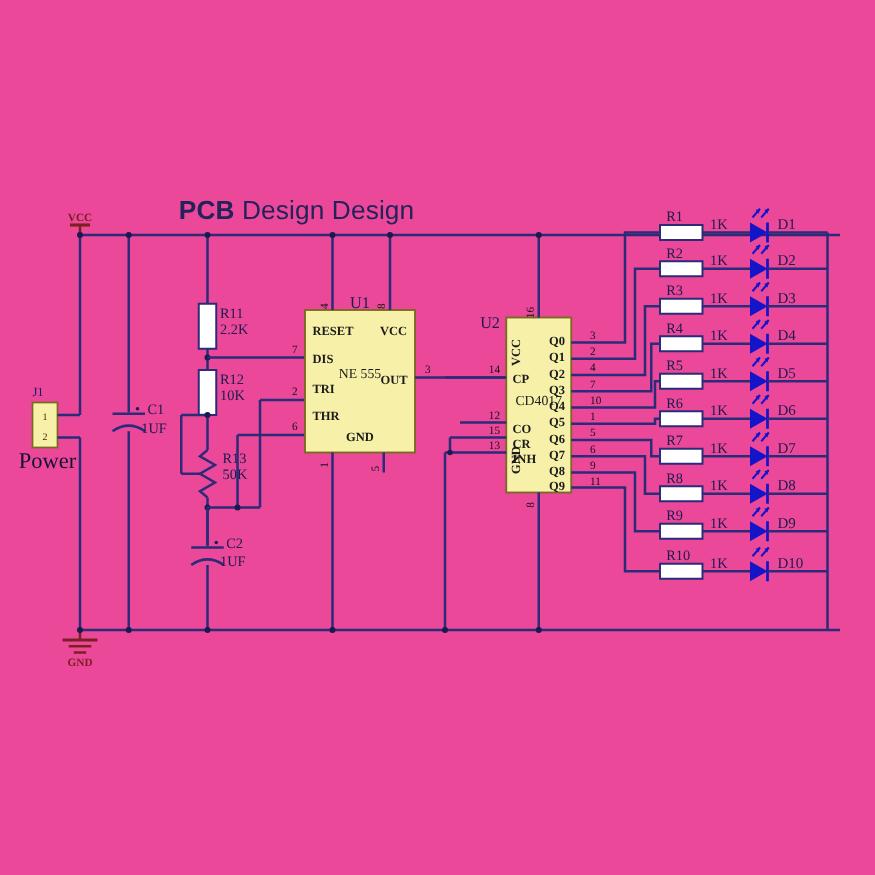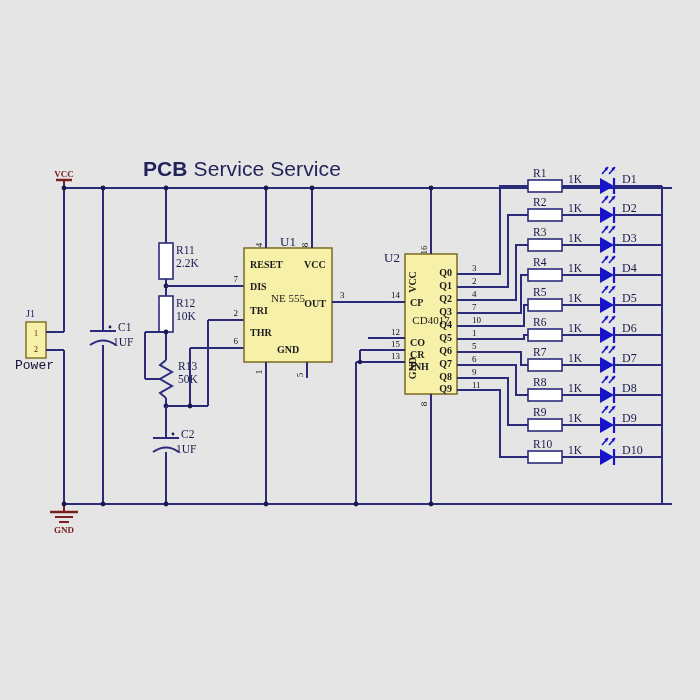--- a/index.html
+++ b/index.html
@@ -4,21 +4,21 @@
 <style>
   html, body {
     margin: 0;
     padding: 0;
     background: #ffffff;
   }
   #page {
     position: relative;
     width: 700px;
     height: 700px;
-    background: #e5e5e5;
+    background: #ec4899;
     font-family: "Liberation Serif", serif;
     overflow: hidden;
   }
   #schematic-svg {
     position: absolute;
     left: 0;
     top: 0;
     width: 700px;
     height: 700px;
   }
@@ -33,22 +33,22 @@
     letter-spacing: 0.1px;
   }
   .title-text .bold {
     font-weight: bold;
     text-align: center;
   }
   .power-label {
     position: absolute;
     left: 15px;
     top: 358px;
-    font-family: Liberation Mono, monospace;
-    font-size: 13px;
+    font-family: Liberation Serif, serif;
+    font-size: 18px;
     color: #111133;
     white-space: nowrap;
   }
   
   text {
     font-family: "Liberation Serif", serif;
   }
   .lbl {
     font-size: 11.5px;
     fill: #1a1a4e;
@@ -462,18 +462,18 @@
       <circle cx="103" cy="504" r="2.4" fill="#1a1a4e"></circle>
       <circle cx="166" cy="504" r="2.4" fill="#1a1a4e"></circle>
       <circle cx="266" cy="504" r="2.4" fill="#1a1a4e"></circle>
       <circle cx="356" cy="504" r="2.4" fill="#1a1a4e"></circle>
       <circle cx="431" cy="504" r="2.4" fill="#1a1a4e"></circle>
     </g>
 
   </svg>
 
   <div class="title-text">
-    <span class="bold">PCB</span><span> Service Service</span>
+    <span class="bold">PCB</span><span> Design Design</span>
   </div>
 
   <div class="power-label">Power</div>
 
 </div>
 
 </body></html>

